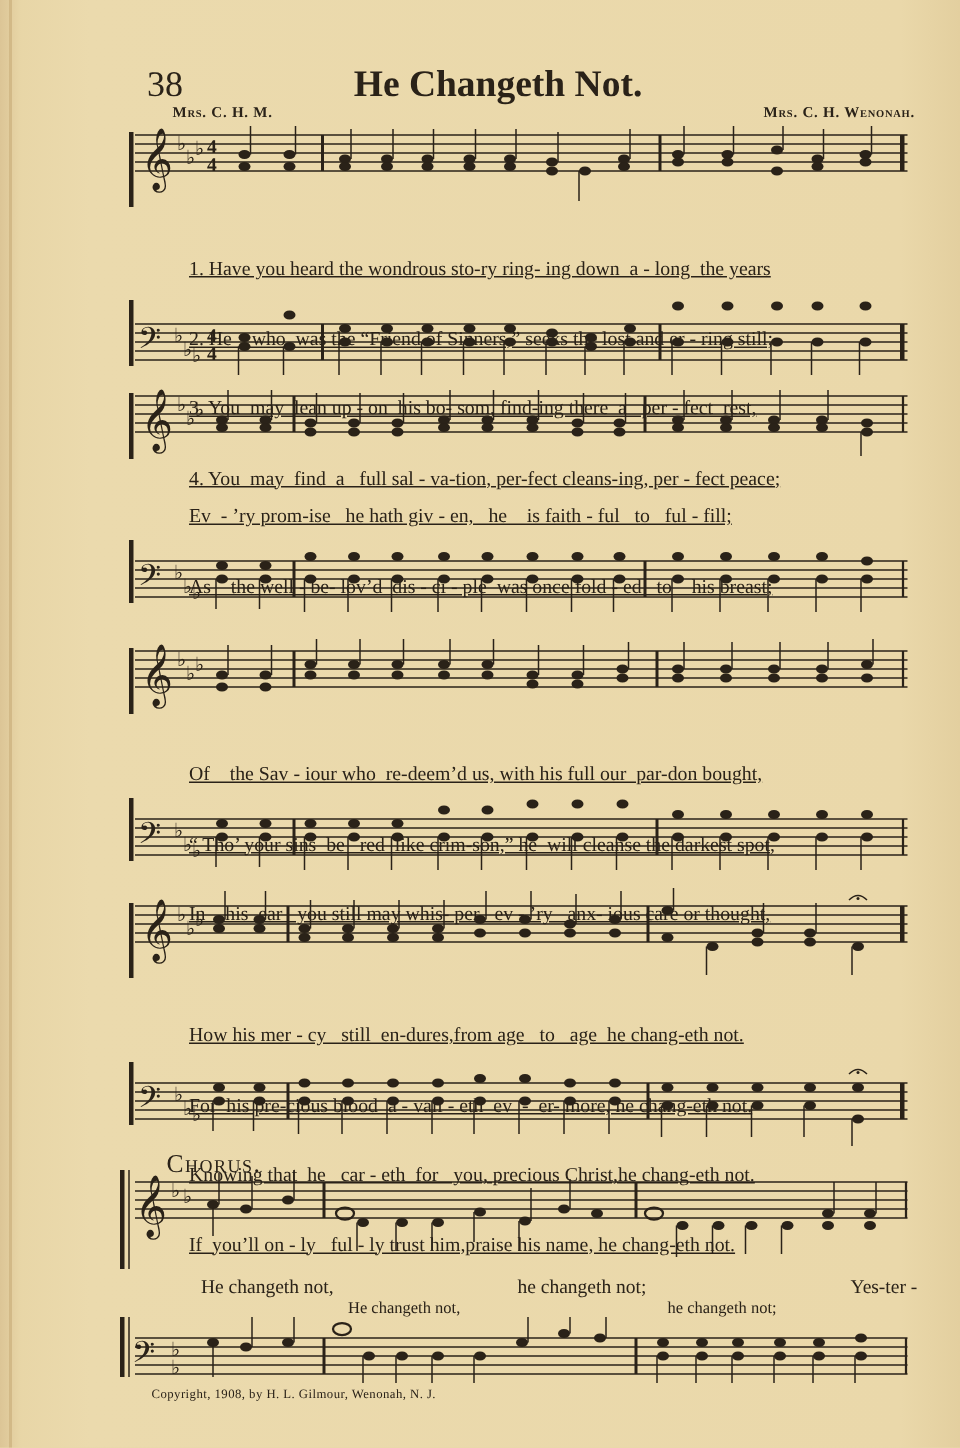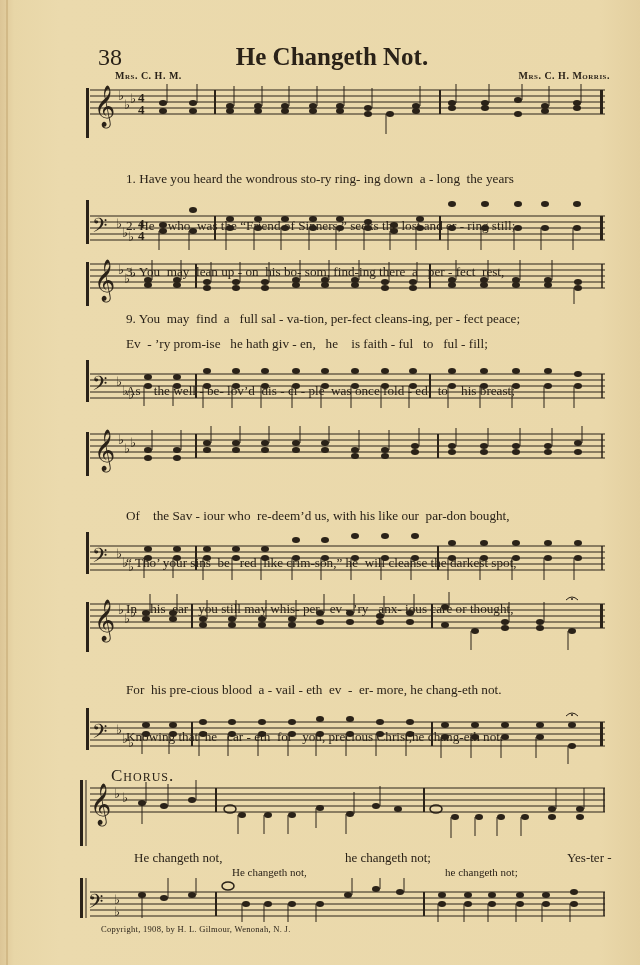--- a/index.html
+++ b/index.html
@@ -7,37 +7,37 @@
        font-family:"Liberation Serif","DejaVu Serif",serif;color:#2a2218;}
   .page{position:absolute;left:0;top:0;width:640px;height:965px;
         background:linear-gradient(90deg,#dcc596 0px,#e8d6a7 14px,#ebdaad 60px,#ead8aa 600px,#e3cf9f 640px);}
   .edge{position:absolute;left:6px;top:0;width:2px;height:965px;background:#d2b987;}
   .pnum{position:absolute;left:98px;top:44px;font-size:24px;font-weight:normal;}
   .title{position:absolute;left:0;width:624px;top:43px;text-align:center;font-size:25px;font-weight:bold;padding-left:40px;box-sizing:border-box;}
   .credit{position:absolute;top:70px;font-size:10px;font-weight:bold;letter-spacing:0.5px;font-variant:small-caps;}
   .credit.l{left:101px;margin-left:14px;}
   .credit.r{right:30px;}
   .lyrics{position:absolute;left:126px;width:480px;font-size:13.2px;line-height:15.5px;white-space:pre;}
-  .lyric-line{display:block;}
+  .lyric-line{display:block;text-decoration:underline;}
   .staff{position:absolute;left:80px;}
   .chorus{position:absolute;left:111px;top:766px;font-size:17px;letter-spacing:1px;font-variant:small-caps;}
   .chline{position:absolute;font-size:13px;}
   .chsmall{position:absolute;font-size:11px;}
   .copyright{position:absolute;left:101px;top:924px;font-size:8.5px;font-weight:normal;letter-spacing:0.3px;}
 </style>
 </head>
 <body>
 
 <div class="page">
   <div class="edge"></div>
 
   <div class="pnum">38</div>
   <div class="title">He Changeth Not.</div>
   <div class="credit l">Mrs. C. H. M.</div>
-  <div class="credit r">Mrs. C. H. Morris.</div>
+  <div class="credit r">Mrs. C. H. Wenonah.</div>
 
   <svg class="staff" style="top:84px" width="540" height="56">
     <g stroke="#2a2218" stroke-width="1">
       <line x1="10" y1="6" x2="525" y2="6"></line>
         <line x1="10" y1="12" x2="525" y2="12"></line>
       <line x1="10" y1="18" x2="525" y2="18"></line>
         <line x1="10" y1="24" x2="525" y2="24"></line>
       <line x1="10" y1="30" x2="525" y2="30"></line>
     </g>
     <rect x="6" y="4" width="3" height="50" fill="#2a2218"></rect>
@@ -97,21 +97,21 @@
       <line x1="442" y1="16" x2="442" y2="0"></line>
         <line x1="469" y1="22" x2="469" y2="2"></line>
       <line x1="501" y1="19" x2="501" y2="0"></line>
     </g>
   </svg>
 
   <div class="lyrics" style="top:140px">
     <span class="lyric-line">1. Have you heard the wondrous sto-ry ring- ing down  a - long  the years</span>
     <span class="lyric-line">2. He    who  was the “Friend of Sinners,” seeks the lost and er - ring still;</span>
     <span class="lyric-line">3. You  may  lean up - on  his bo- som, find-ing there  a   per - fect  rest,</span>
-    <span class="lyric-line">9. You  may  find  a   full sal - va-tion, per-fect cleans-ing, per - fect peace;</span>
+    <span class="lyric-line">4. You  may  find  a   full sal - va-tion, per-fect cleans-ing, per - fect peace;</span>
   </div>
 
   <svg class="staff" style="top:200px" width="540" height="56">
     <g stroke="#2a2218" stroke-width="1">
       <line x1="10" y1="16" x2="525" y2="16"></line>
         <line x1="10" y1="22" x2="525" y2="22"></line>
       <line x1="10" y1="28" x2="525" y2="28"></line>
         <line x1="10" y1="34" x2="525" y2="34"></line>
       <line x1="10" y1="40" x2="525" y2="40"></line>
     </g>
@@ -376,21 +376,21 @@
         <line x1="339" y1="20" x2="339" y2="2"></line>
       <line x1="376" y1="20" x2="376" y2="2"></line>
         <line x1="408" y1="20" x2="408" y2="2"></line>
       <line x1="440" y1="20" x2="440" y2="2"></line>
         <line x1="472" y1="20" x2="472" y2="2"></line>
       <line x1="502" y1="17" x2="502" y2="0"></line>
     </g>
   </svg>
 
   <div class="lyrics" style="top:477px">
-    <span class="lyric-line">Of    the Sav - iour who  re-deem’d us, with his like our  par-don bought,</span>
+    <span class="lyric-line">Of    the Sav - iour who  re-deem’d us, with his full our  par-don bought,</span>
     <span class="lyric-line">“ Tho’ your sins  be   red  like crim-son,” he  will cleanse the darkest spot,</span>
     <span class="lyric-line">In    his  ear   you still may whis- per   ev - ’ry   anx- ious care or thought,</span>
   </div>
 
   <svg class="staff" style="top:532px" width="540" height="56">
     <g stroke="#2a2218" stroke-width="1">
       <line x1="10" y1="14" x2="525" y2="14"></line>
         <line x1="10" y1="20" x2="525" y2="20"></line>
       <line x1="10" y1="26" x2="525" y2="26"></line>
         <line x1="10" y1="32" x2="525" y2="32"></line>
@@ -517,22 +517,24 @@
         <line x1="391" y1="39" x2="391" y2="58"></line>
       <line x1="429" y1="30" x2="429" y2="10"></line>
         <line x1="464" y1="30" x2="464" y2="10"></line>
       <line x1="488" y1="39" x2="488" y2="58"></line>
     </g>
     <path d="M486 8 Q492 2 498 8" stroke="#2a2218" fill="none"></path>
       <circle cx="492" cy="7" r="1" fill="#2a2218"></circle>
   </svg>
 
   <div class="lyrics" style="top:651px">
+    <span class="lyric-line">How his mer - cy   still  en-dures,from age   to   age  he chang-eth not.</span>
     <span class="lyric-line">For  his pre-cious blood  a - vail - eth  ev  -  er- more, he chang-eth not.</span>
     <span class="lyric-line">Knowing that  he   car - eth  for   you, precious Christ,he chang-eth not.</span>
+    <span class="lyric-line">If  you’ll on - ly   ful - ly trust him,praise his name, he chang-eth not.</span>
   </div>
 
   <svg class="staff" style="top:708px" width="540" height="58">
     <g stroke="#2a2218" stroke-width="1">
       <line x1="10" y1="14" x2="525" y2="14"></line>
         <line x1="10" y1="20" x2="525" y2="20"></line>
       <line x1="10" y1="26" x2="525" y2="26"></line>
         <line x1="10" y1="32" x2="525" y2="32"></line>
       <line x1="10" y1="38" x2="525" y2="38"></line>
     </g>

